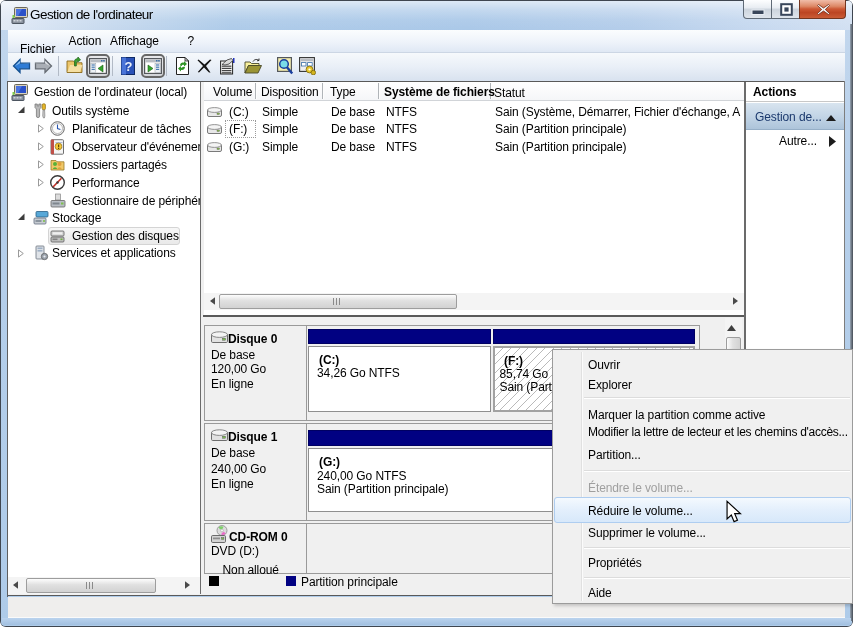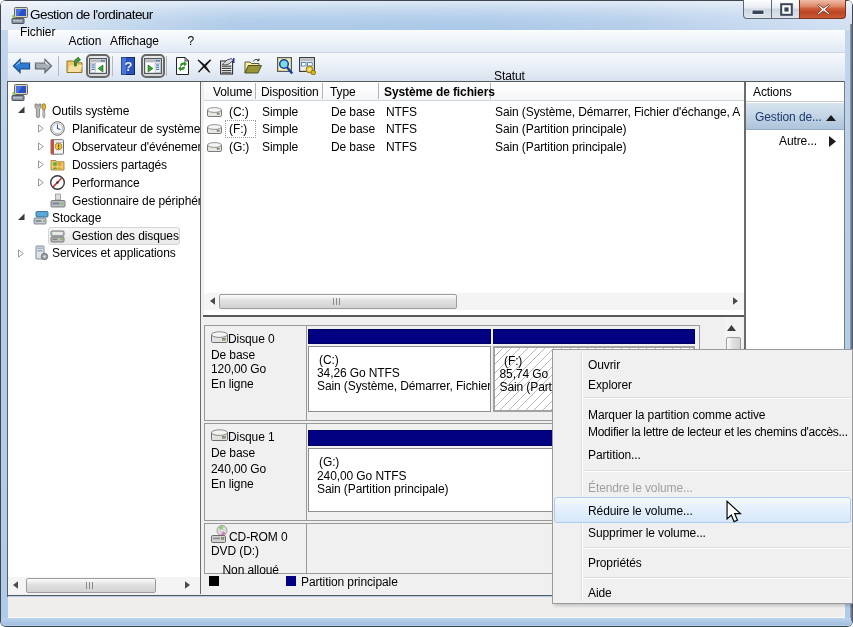--- a/index.html
+++ b/index.html
@@ -1,18 +1,18 @@
 <!DOCTYPE html>
 <html><head><meta charset="utf-8">
 <style>
   html,body{margin:0;padding:0;width:853px;height:627px;overflow:hidden;}
   body{font-family:"Liberation Sans", sans-serif;font-size:12px;color:#000;background:#fff;position:relative;}
   .abs{position:absolute;}
   .txt{position:absolute;white-space:nowrap;line-height:14px;letter-spacing:-0.1px;}
-  .b{font-weight:normal;}
+  .b{font-weight:bold;}
   
   #glass{left:1px;top:1px;width:851px;height:625px;border-radius:4px;
     background:linear-gradient(180deg,#c4d8ee 0%,#b6cfea 30%,#aecbe9 100%);}
   #titlebar{left:1px;top:1px;width:851px;height:29px;border-radius:4px 4px 0 0;
     background:linear-gradient(180deg,rgba(255,255,255,.6) 0%,rgba(255,255,255,.3) 30%,rgba(255,255,255,.08) 65%,rgba(255,255,255,0) 100%),
       linear-gradient(90deg,#e2eaf6 0%,#c6d9ee 13%,#aecbe9 27%,#aac8e8 55%,#b4cdea 74%,#c8daf0 90%,#d2e0f2 100%);}
   
   #menubar{left:8px;top:30px;width:837px;height:22px;
     background:linear-gradient(180deg,#fbfdfe 0%,#eef3fa 55%,#dfe8f4 100%);border-bottom:1px solid #ccd6e4;}
   #toolbar{left:8px;top:53px;width:837px;height:28px;
@@ -78,21 +78,21 @@
       </svg>
   </div>
   <div class="abs" style="left:56px;top:0;width:47px;height:19px;border:1px solid #73351f;border-top:none;border-radius:0 0 4px 0;box-sizing:border-box;background:linear-gradient(180deg,#f0bda9 0%,#dd8866 35%,#cc5834 50%,#bc4523 70%,#ca5c36 100%);">
     <svg class="abs" style="left:16px;top:3px" width="15" height="13" viewBox="0 0 15 13">
         <path d="M2.5 1.5 L7.5 5 L12.5 1.5 L13.5 2.5 L9.3 6.5 L13.5 10.5 L12.5 11.5 L7.5 8 L2.5 11.5 L1.5 10.5 L5.7 6.5 L1.5 2.5 Z" fill="#f4f6f8" stroke="#6e2a14" stroke-width="0.8"></path>
       </svg>
   </div>
 </div>
 
 <div class="abs" id="menubar"></div>
-<div class="txt" style="left:20px;top:25px;text-align:right;">Fichier</div>
+<div class="txt" style="left:20px;top:42px;text-align:right;">Fichier</div>
 <div class="txt" style="left:68.5px;top:34px;">Action</div>
 <div class="txt" style="left:110px;top:34px;">Affichage</div>
 <div class="txt" style="left:187.5px;top:34px;">?</div>
 
 <div class="abs" id="toolbar"></div>
 <div class="tsep" style="left:58px;"></div>
 
 <svg class="abs" style="left:12px;top:58px" width="19" height="16" viewBox="0 0 19 16">
   <path d="M8 1.5 L1.5 8 L8 14.5 L8 10.8 L17.5 10.8 L17.5 5.2 L8 5.2 Z" fill="#2e7cd6" stroke="#15508f" stroke-width="1.3"></path>
   <path d="M8 2.8 L3 8 L8 5.2 L17.5 5.4 L17.5 5.2 L8 5.2 Z" fill="#8fc0f0"></path>
@@ -186,21 +186,21 @@
 <div class="abs" id="actions"></div>
 
 <div class="hsep" style="left:255px"></div>
 <div class="hsep" style="left:322px"></div>
 <div class="hsep" style="left:378px"></div>
 <div class="hsep" style="left:490px"></div>
 <div class="txt" style="left:213px;top:85px;">Volume</div>
 <div class="txt" style="left:261px;top:85px;">Disposition</div>
 <div class="txt" style="left:330px;top:85px;">Type</div>
 <div class="txt" style="left:384px;top:85px;font-weight:bold;">Système de fichiers</div>
-<div class="txt" style="left:494px;top:69px;">Statut</div>
+<div class="txt" style="left:494px;top:86px;">Statut</div>
 
 <svg class="abs" style="left:207px;top:107px" width="15" height="10" viewBox="0 0 15 10">
     <rect x="0.5" y="2.5" width="14" height="7" rx="1.5" fill="#e8e8e8" stroke="#7a7a7a"></rect>
     <ellipse cx="7.5" cy="3" rx="7" ry="2.4" fill="#f4f4f4" stroke="#7a7a7a" stroke-width="0.8"></ellipse>
     <rect x="10" y="6" width="2.5" height="1.5" fill="#8bc34a" stroke="#555" stroke-width="0.4"></rect>
   </svg>
 <svg class="abs" style="left:207px;top:124px" width="15" height="10" viewBox="0 0 15 10">
     <rect x="0.5" y="2.5" width="14" height="7" rx="1.5" fill="#e8e8e8" stroke="#7a7a7a"></rect>
     <ellipse cx="7.5" cy="3" rx="7" ry="2.4" fill="#f4f4f4" stroke="#7a7a7a" stroke-width="0.8"></ellipse>
     <rect x="10" y="6" width="2.5" height="1.5" fill="#8bc34a" stroke="#555" stroke-width="0.4"></rect>
@@ -232,38 +232,39 @@
 <svg class="abs" style="left:3px;top:2px" width="17" height="17" viewBox="0 0 17 17">
   <rect x="3.5" y="0.5" width="13" height="10" rx="1" fill="#d8d2bf" stroke="#6b675a"></rect>
   <rect x="5" y="2" width="10" height="7" fill="#2a50c8"></rect>
   <path d="M5 2 l6 0 l-4 7 l-2 0 z" fill="#4a73e0"></path>
   <rect x="1" y="11.5" width="12" height="5" rx="0.5" fill="#8a929e" stroke="#4c5560"></rect>
   <rect x="2.5" y="13" width="2" height="1.5" fill="#cfd4da"></rect>
       <rect x="5.5" y="13" width="2" height="1.5" fill="#cfd4da"></rect>
       <rect x="8.5" y="13" width="2" height="1.5" fill="#cfd4da"></rect>
   <rect x="1.5" y="8" width="2" height="3" fill="#7fd24a"></rect>
 </svg>
+<div class="txt" style="left:26px;top:3px;">Gestion de l'ordinateur (local)</div>
 <svg class="abs" style="left:10px;top:24px" width="7" height="8" viewBox="0 0 7 8">
       <path d="M6.5 0.5 L6.5 7 L0 7 Z" fill="#3c3c3c"></path>
     </svg>
 <svg class="abs" style="left:25px;top:21px" width="15" height="16" viewBox="0 0 15 16">
   <path d="M2 1 L4.3 1 L4.3 3 L5.8 3 L5.8 1 L8 1 L8 4.6 L6.6 6 L6.6 13 A1.6 1.6 0 0 1 3.4 13 L3.4 6 L2 4.6 Z" fill="#b9b9b9" stroke="#6e6e6e" stroke-width="0.7"></path>
   <rect x="9.2" y="0.8" width="3.2" height="6" rx="1.2" fill="#e8b727" stroke="#8a6d14" stroke-width="0.7"></rect>
   <path d="M10 7 l1.6 0 0.3 6 -0.5 2 -0.9 0 -0.8 -2 z" fill="#c9c9c9" stroke="#777" stroke-width="0.6"></path>
 </svg>
 <div class="txt" style="left:44px;top:22px;">Outils système</div>
 <svg class="abs" style="left:30px;top:42px" width="6" height="9" viewBox="0 0 6 9">
       <path d="M0.5 0.9 L5.3 4.5 L0.5 8.1 Z" fill="#fff" stroke="#9a9a9a"></path>
     </svg>
 <svg class="abs" style="left:42px;top:39px" width="15" height="15" viewBox="0 0 15 15">
   <circle cx="7.5" cy="7.5" r="6.8" fill="#e9e9e9" stroke="#6e6e6e"></circle>
   <circle cx="7.5" cy="7.5" r="5" fill="#fdfdfd" stroke="#9a9a9a" stroke-width="0.6"></circle>
   <path d="M7.5 3.5 L7.5 7.5 L10.4 8.6" stroke="#2a57b0" stroke-width="1.1" fill="none"></path>
 </svg>
-<div class="txt" style="left:64px;top:40px;">Planificateur de système</div>
+<div class="txt" style="left:64px;top:40px;">Planificateur de tâches</div>
 <svg class="abs" style="left:30px;top:60px" width="6" height="9" viewBox="0 0 6 9">
       <path d="M0.5 0.9 L5.3 4.5 L0.5 8.1 Z" fill="#fff" stroke="#9a9a9a"></path>
     </svg>
 <svg class="abs" style="left:42px;top:57px" width="15" height="16" viewBox="0 0 15 16">
   <rect x="1" y="0.7" width="12.5" height="14.5" rx="1" fill="#f5f5f5" stroke="#707070"></rect>
   <rect x="1" y="0.7" width="3" height="14.5" fill="#c05048"></rect>
   <rect x="5.5" y="3" width="7" height="1.2" fill="#b2bdd4"></rect>
       <rect x="5.5" y="5.5" width="7" height="1.2" fill="#b2bdd4"></rect>
       <rect x="5.5" y="8" width="7" height="1.2" fill="#b2bdd4"></rect>
   <circle cx="8.5" cy="7.5" r="3.4" fill="#f3c738" stroke="#99751c" stroke-width="0.7"></circle>
@@ -341,21 +342,20 @@
 <svg class="abs" style="left:829px;top:136px" width="7" height="11" viewBox="0 0 7 11">
     <path d="M0 0 L7 5.5 L0 11 Z" fill="#1c1c1c"></path>
   </svg>
 
 <div class="drow" style="left:204px;top:325px;width:496px;height:96px;"></div>
 <div class="abs" style="left:306px;top:325px;width:1px;height:96px;background:#9a9a9a;"></div>
 <div class="navy" style="left:308px;top:329px;width:183px;height:15px;"></div>
 <div class="pbox" style="left:308px;top:346px;width:183px;height:66px;overflow:hidden;">
   <div class="txt b" style="left:10px;top:6px;">(C:)</div>
   <div class="txt" style="left:8px;top:19px;">34,26 Go NTFS</div>
-  <div class="txt" style="left:8px;top:32px;">Sain (Système, Démarrer, Fichier</div>
 </div>
 <div class="navy" style="left:493px;top:329px;width:202px;height:15px;"></div>
 <div class="pbox hatch" style="left:493px;top:346px;width:202px;height:66px;overflow:hidden;border:2px solid #a2a2a2;">
   <div class="txt b" style="left:9px;top:5.5px;">(F:)</div>
   <div class="txt" style="left:4.5px;top:19px;">85,74 Go NTFS</div>
   <div class="txt" style="left:4.5px;top:32px;">Sain (Partition principale)</div>
 </div>
 <div class="drow" style="left:204px;top:423px;width:496px;height:98px;"></div>
 <div class="abs" style="left:306px;top:423px;width:1px;height:98px;background:#9a9a9a;"></div>
 <div class="navy" style="left:308px;top:430px;width:387px;height:16px;"></div>

